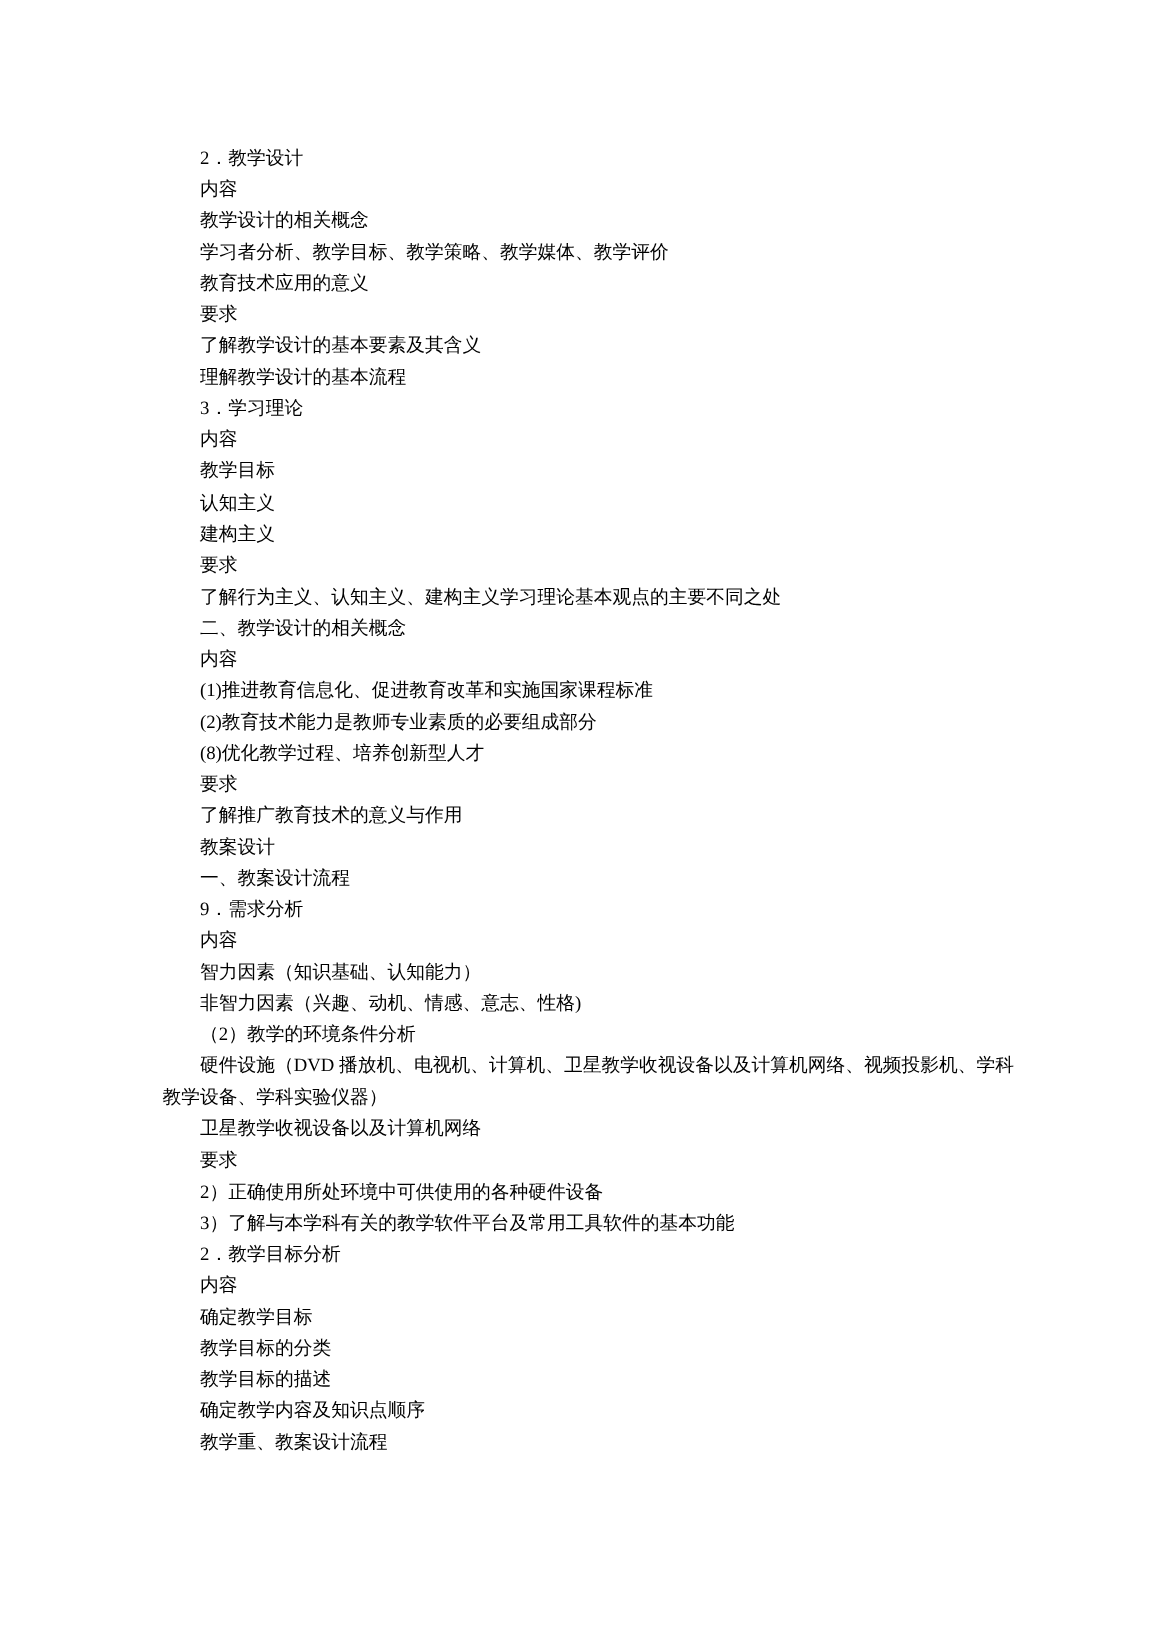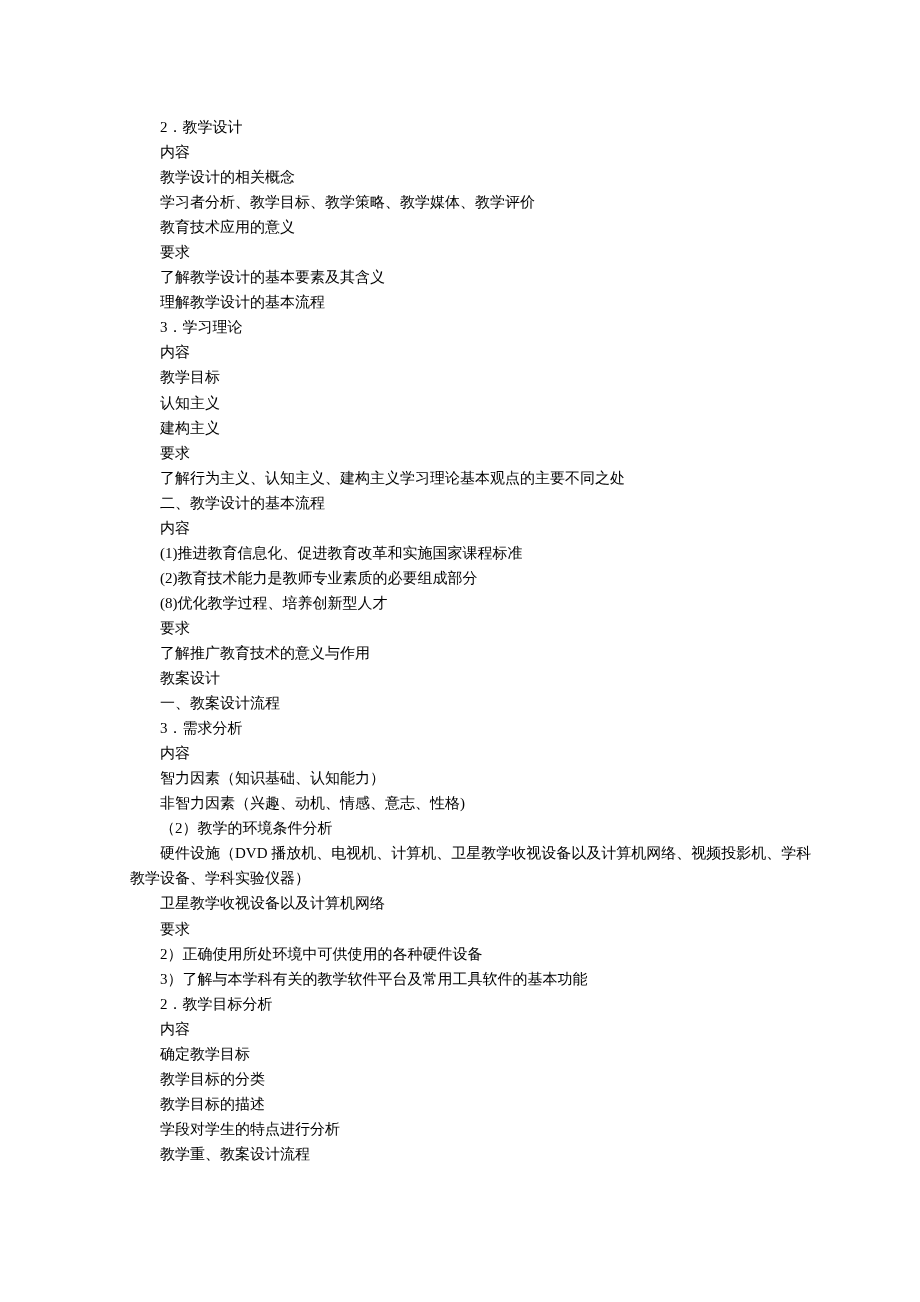--- a/index.html
+++ b/index.html
@@ -35,40 +35,40 @@
       <p class="line">要求</p>
       <p class="line">了解教学设计的基本要素及其含义</p>
       <p class="line">理解教学设计的基本流程</p>
       <p class="line">3．学习理论</p>
       <p class="line">内容</p>
       <p class="line">教学目标</p>
       <p class="line">认知主义</p>
       <p class="line">建构主义</p>
       <p class="line">要求</p>
       <p class="line">了解行为主义、认知主义、建构主义学习理论基本观点的主要不同之处</p>
-      <p class="line">二、教学设计的基本流程</p>
+      <p class="line">二、教学设计的相关概念</p>
       <p class="line">内容</p>
       <p class="line">(1)推进教育信息化、促进教育改革和实施国家课程标准</p>
       <p class="line">(2)教育技术能力是教师专业素质的必要组成部分</p>
       <p class="line">(8)优化教学过程、培养创新型人才</p>
       <p class="line">要求</p>
       <p class="line">了解推广教育技术的意义与作用</p>
       <p class="line">教案设计</p>
       <p class="line">一、教案设计流程</p>
-      <p class="line">3．需求分析</p>
+      <p class="line">9．需求分析</p>
       <p class="line">内容</p>
       <p class="line">智力因素（知识基础、认知能力）</p>
       <p class="line">非智力因素（兴趣、动机、情感、意志、性格)</p>
       <p class="line">（2）教学的环境条件分析</p>
       <p class="line">硬件设施（DVD 播放机、电视机、计算机、卫星教学收视设备以及计算机网络、视频投影机、学科教学设备、学科实验仪器）</p>
       <p class="line">卫星教学收视设备以及计算机网络</p>
       <p class="line">要求</p>
       <p class="line">2）正确使用所处环境中可供使用的各种硬件设备</p>
       <p class="line">3）了解与本学科有关的教学软件平台及常用工具软件的基本功能</p>
       <p class="line">2．教学目标分析</p>
       <p class="line">内容</p>
       <p class="line">确定教学目标</p>
       <p class="line">教学目标的分类</p>
       <p class="line">教学目标的描述</p>
-      <p class="line">学段对学生的特点进行分析</p>
+      <p class="line">确定教学内容及知识点顺序</p>
       <p class="line">教学重、教案设计流程</p>
     </div>
 </div>
 
 </body></html>

